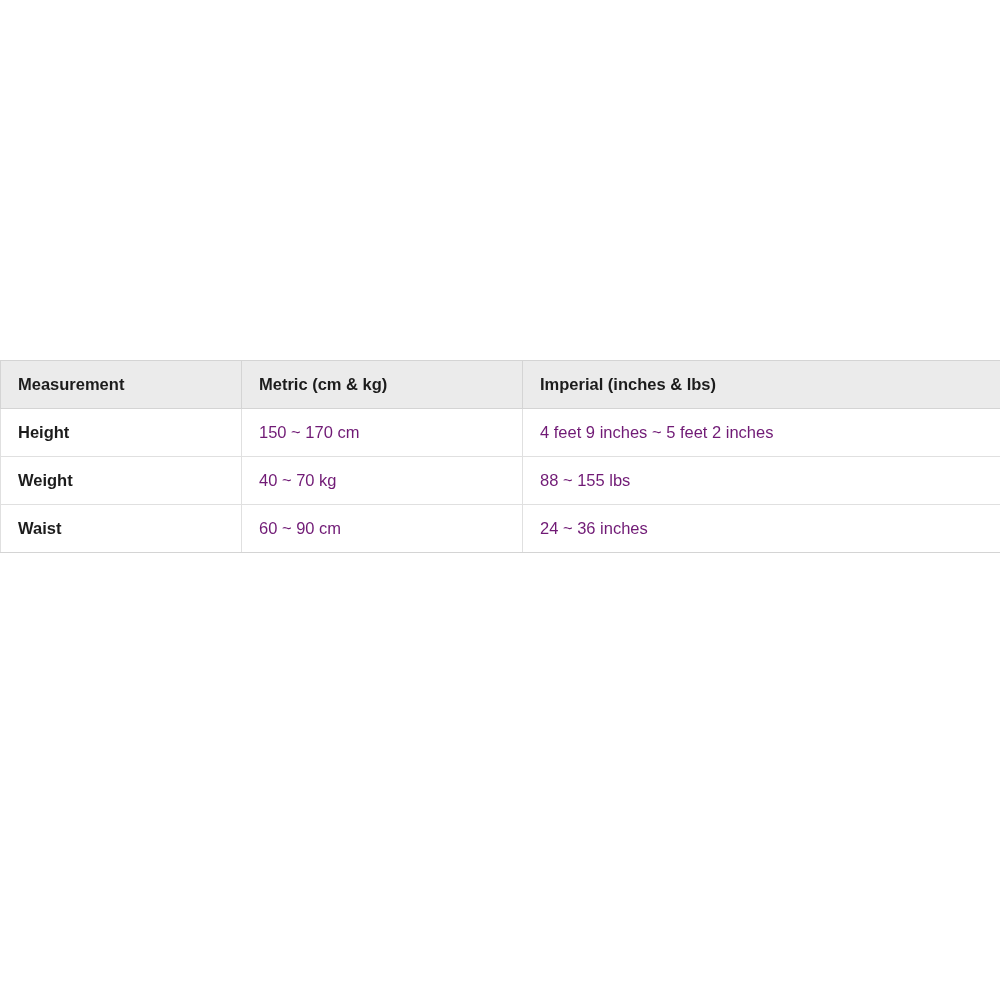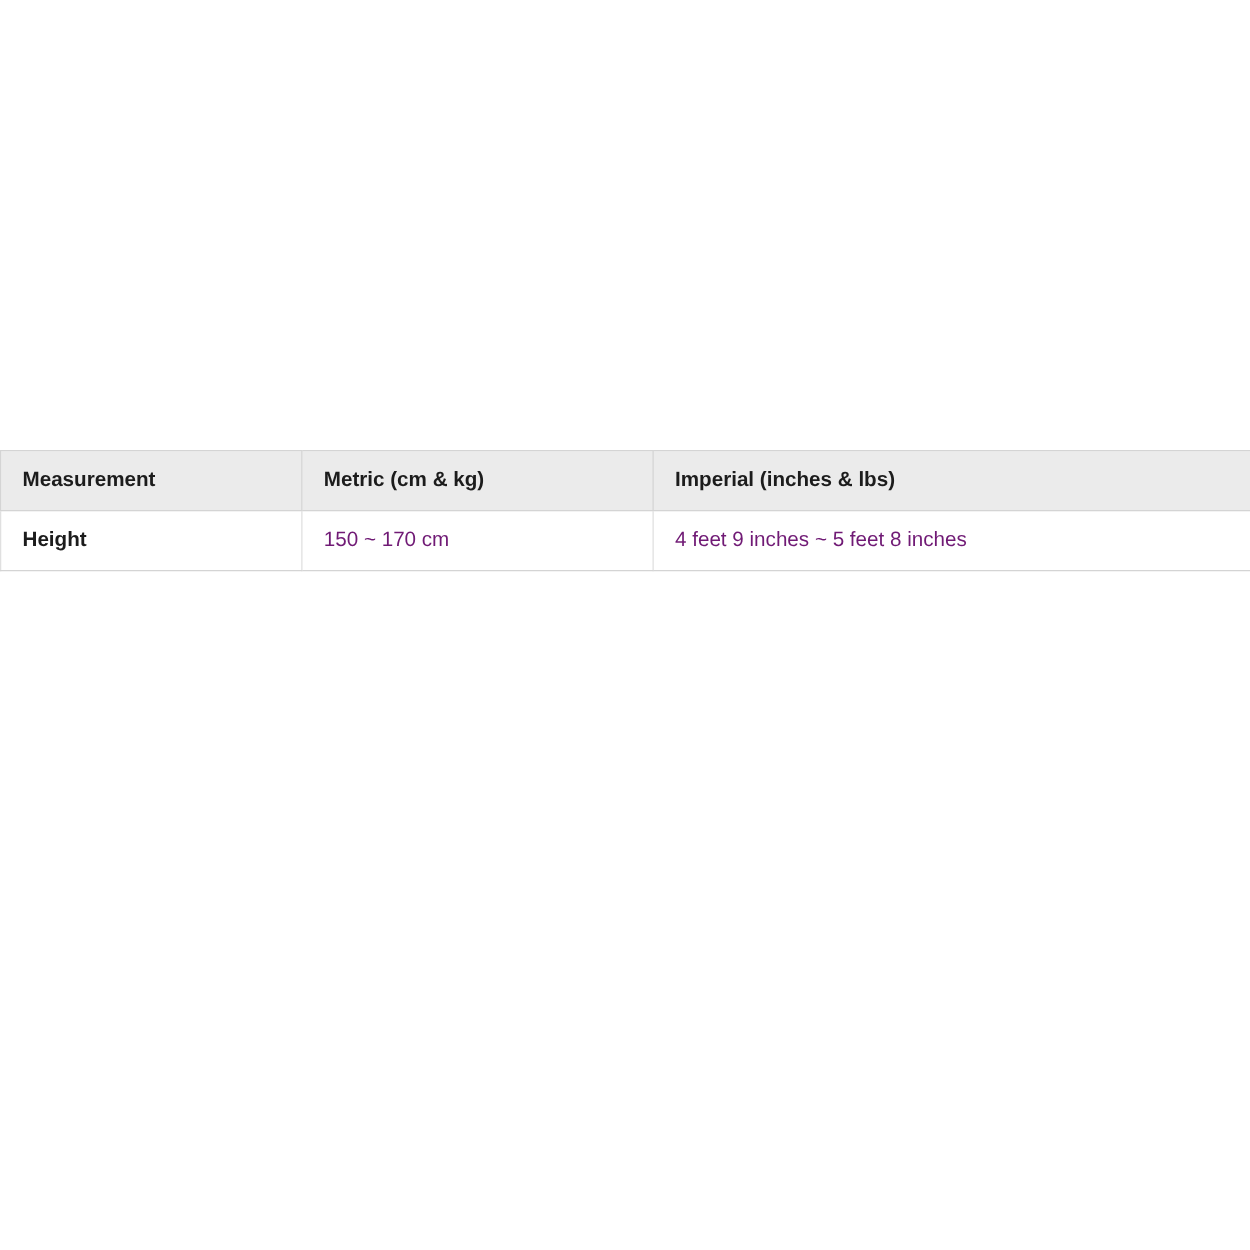--- a/index.html
+++ b/index.html
@@ -97,18 +97,28 @@
         <tr>
           <th class="first">Measurement</th>
           <th>Metric (cm &amp; kg)</th>
           <th class="last">Imperial (inches &amp; lbs)</th>
         </tr>
       </thead>
       <tbody>
         <tr>
           <td class="label">Height</td>
           <td>150 ~ 170 cm</td>
-          <td class="last">4 feet 9 inches ~ 5 feet 8 inches</td>
+          <td class="last">4 feet 9 inches ~ 5 feet 2 inches</td>
+        </tr>
+        <tr>
+          <td class="label">Weight</td>
+          <td>40 ~ 70 kg</td>
+          <td class="last">88 ~ 155 lbs</td>
+        </tr>
+        <tr>
+          <td class="label">Waist</td>
+          <td>60 ~ 90 cm</td>
+          <td class="last">24 ~ 36 inches</td>
         </tr>
       </tbody>
     </table>
   </div>
 </div>
 
 </body></html>

